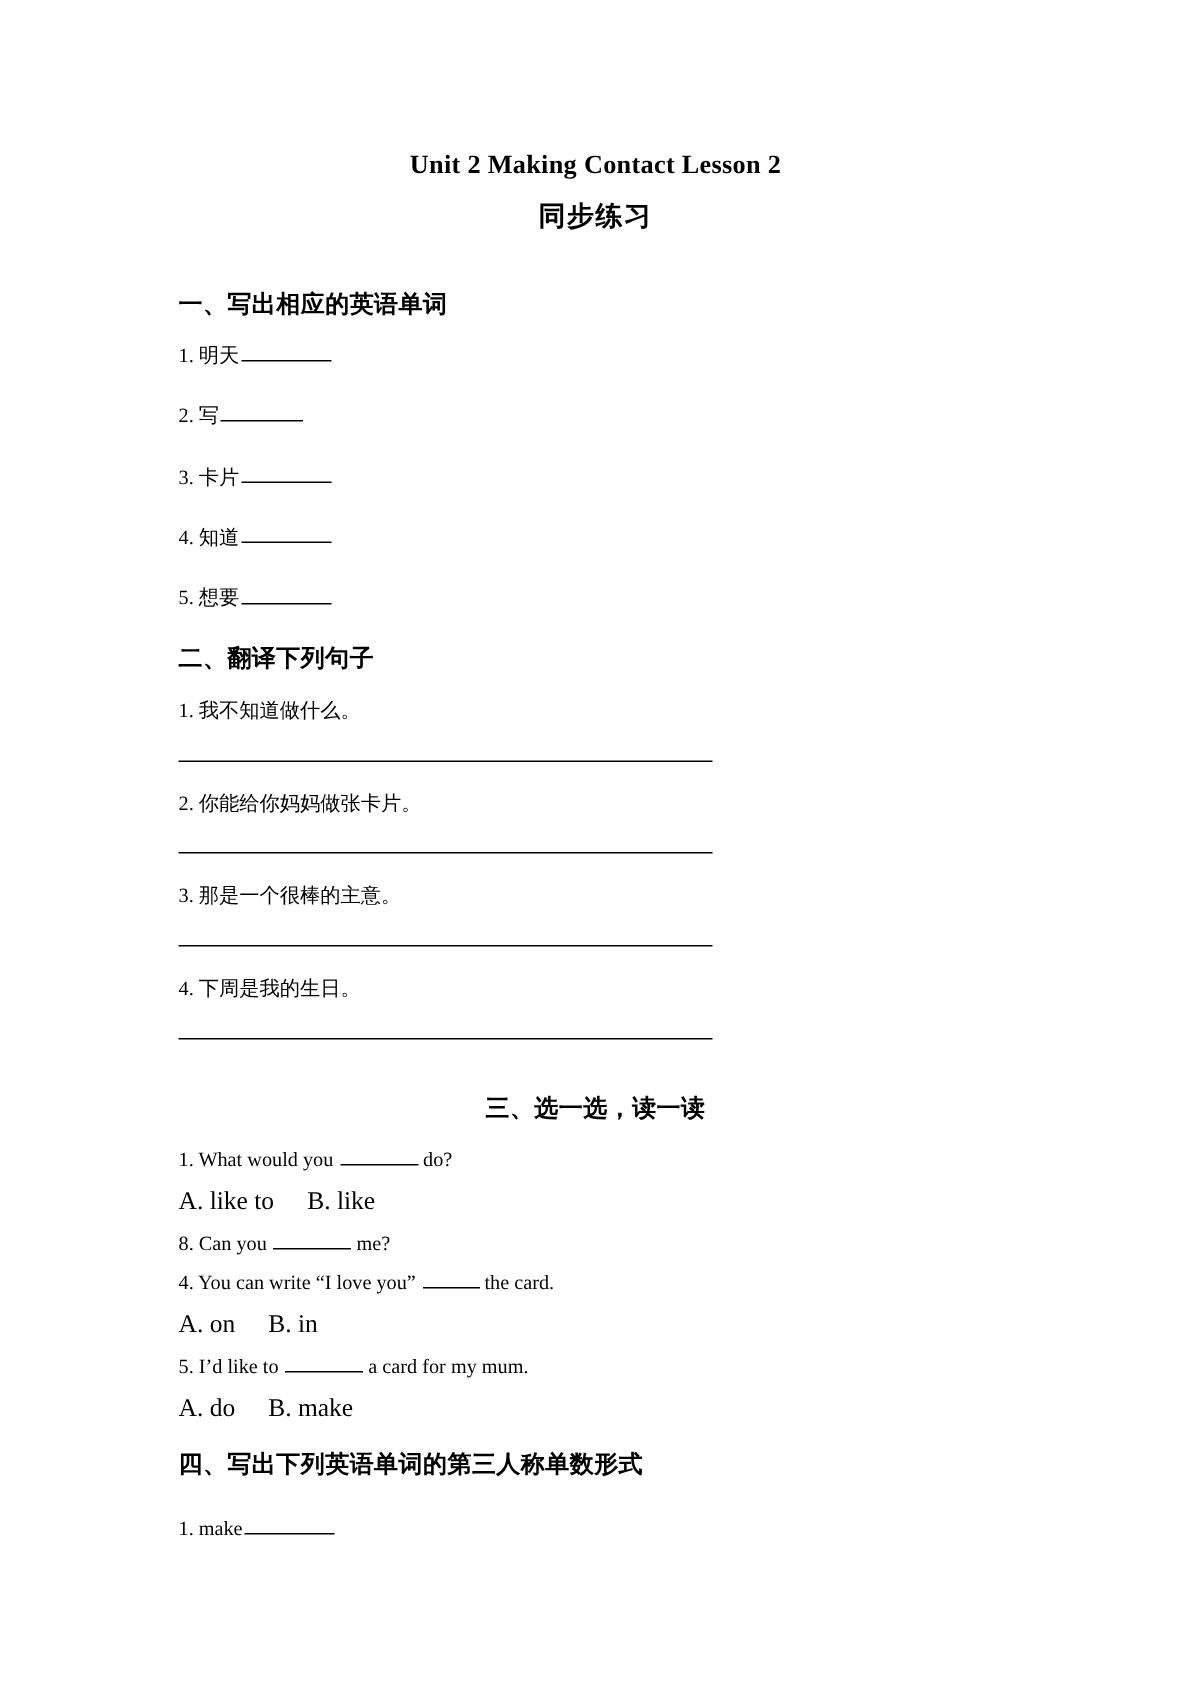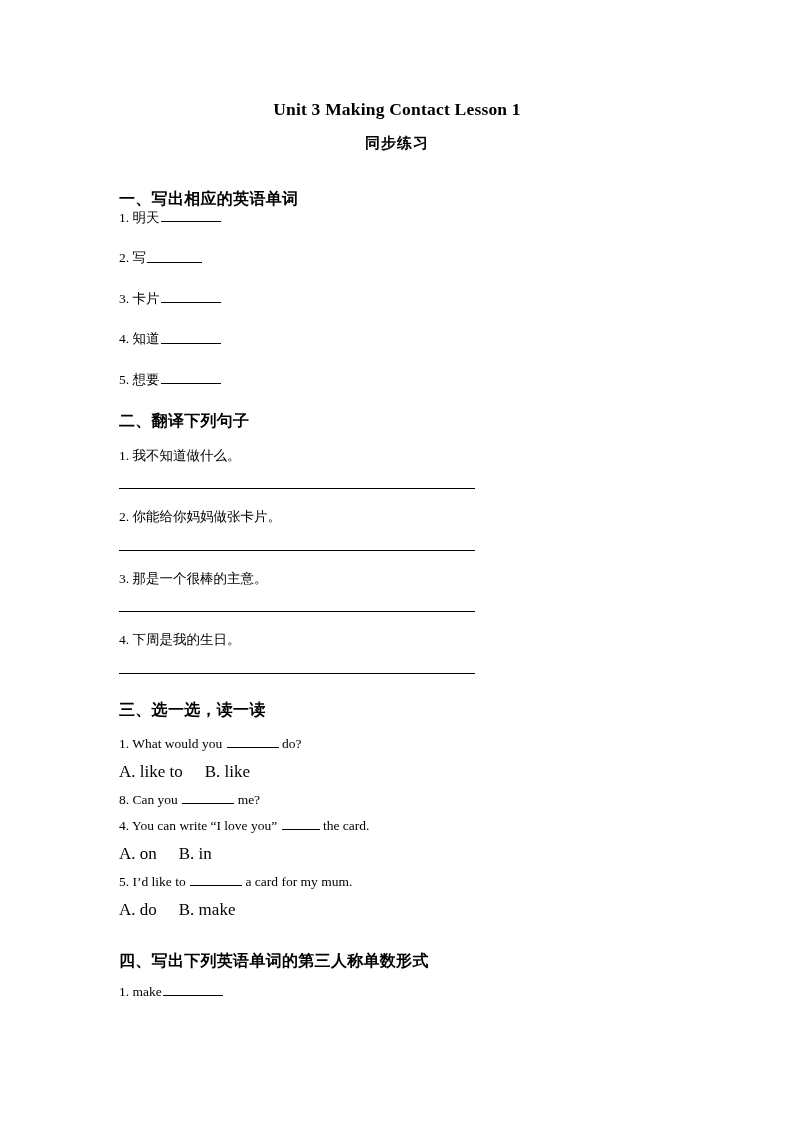--- a/index.html
+++ b/index.html
@@ -32,52 +32,52 @@
     font-size: 17.5px;
     letter-spacing: 0.2px;
     margin: 0;
     padding-top: 99px;
     line-height: 1.2;
   }
   .doc-subtitle {
     text-align: center;
     font-family: "DejaVu Sans", "Liberation Sans", sans-serif;
     font-weight: bold;
-    font-size: 15px;
+    font-size: 18px;
     margin: 0;
     padding-top: 14px;
     line-height: 1.2;
     letter-spacing: 1px;
   }
 
   
   .section-heading {
     font-family: "DejaVu Sans", "Liberation Sans", sans-serif;
     font-weight: bold;
     font-size: 16px;
     line-height: 1.25;
     margin: 0;
     letter-spacing: 0.3px;
     white-space: pre;
   }
   .sec1-heading { margin-top: 37px; }
   .sec2-heading { margin-top: 22px; }
-  .sec3-heading { margin-top: 26px; }
-  .sec4-heading { margin-top: 30px; }
+  .sec3-heading { margin-top: 36px; text-align: center; }
+  .sec4-heading { margin-top: 16px; }
 
   
   .item {
     font-family: "Liberation Serif", "DejaVu Serif", serif;
     font-size: 13.5px;
     line-height: 1.3;
     white-space: pre;
   }
 
   
-  .wordlist { }
+  .wordlist { margin-top: 15px; }
   .wordlist .item { margin-bottom: 22.5px; }
   .wordlist .item:last-child { margin-bottom: 0; }
   .blank-inline {
     display: inline-block;
     border-bottom: 1px solid #000;
     vertical-align: baseline;
     height: 0.92em;
     margin-left: 1px;
   }
   .blank-w60 { width: 60px; }
@@ -114,29 +114,29 @@
     font-size: 17px;
     line-height: 1.3;
     white-space: pre;
     margin-bottom: 8px;
   }
   .opt-gap { display: inline-block; width: 22px; }
   .blank-w52 { width: 52px; }
   .blank-w38 { width: 38px; }
 
   
-  .sec4-list { margin-top: 12px; }
+  .sec4-list { margin-top: 24px; }
   .sec4-list .item { margin-bottom: 0; }
 </style>
 </head>
 <body>
 
 <div class="page">
 
-  <h1 class="doc-title">Unit 3 Making Contact Lesson 1</h1>
+  <h1 class="doc-title">Unit 2 Making Contact Lesson 2</h1>
   <h2 class="doc-subtitle">同步练习</h2>
 
   <div class="section-heading sec1-heading">一、写出相应的英语单词</div>
   <div class="wordlist">
     <div class="item"><span>1.</span> <span>明天</span><span class="blank-inline blank-w60"></span></div>
     <div class="item"><span>2.</span> <span>写</span><span class="blank-inline blank-w55"></span></div>
     <div class="item"><span>3.</span> <span>卡片</span><span class="blank-inline blank-w60"></span></div>
     <div class="item"><span>4.</span> <span>知道</span><span class="blank-inline blank-w60"></span></div>
     <div class="item"><span>5.</span> <span>想要</span><span class="blank-inline blank-w60"></span></div>
   </div>

